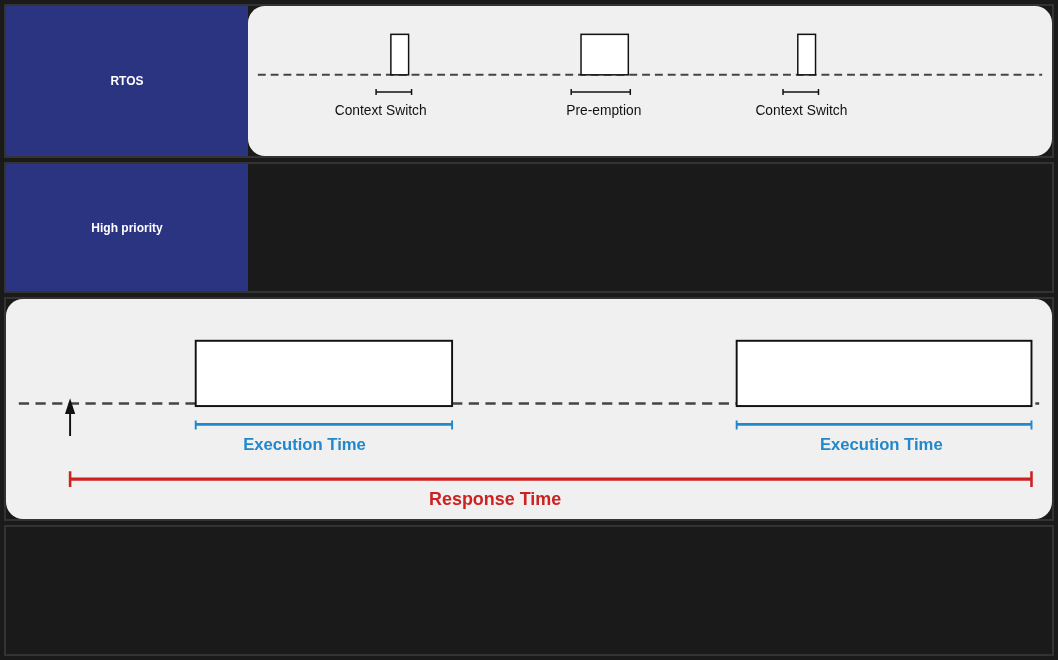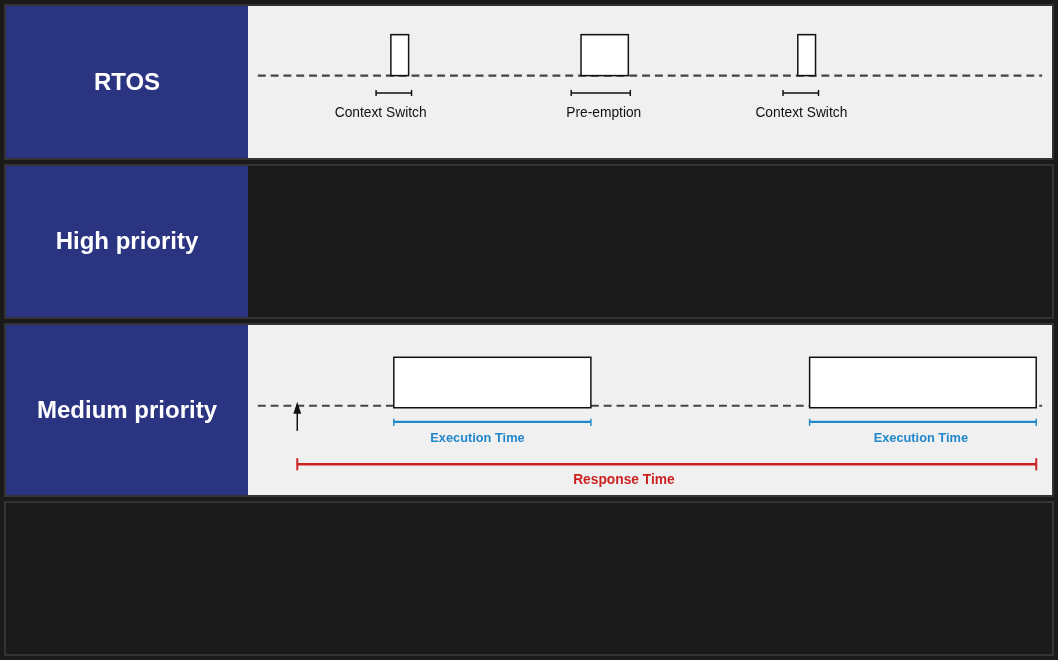--- a/index.html
+++ b/index.html
@@ -26,29 +26,30 @@
       background: #2b3480;
       display: flex;
       align-items: center;
       justify-content: center;
       padding: 10px 20px;
     }
 
     .label-cell span {
       color: white;
       font-weight: bold;
-      font-size: 24px;
+      font-size: 12px;
       text-align: center;
     }
 
     .diagram-cell {
       flex: 1;
       background: #f0f0f0;
       position: relative;
       overflow: hidden;
+      border-radius: 17px;
     }
 
     
     .diagram-cell svg {
       width: 100%;
       height: 100%;
     }
   </style>
 </head>
 <body>
@@ -87,23 +88,20 @@
   </div>
 </div>
 
 <div class="row">
   <div class="label-cell">
     <span>High priority</span>
   </div>
 </div>
 
 <div class="row">
-  <div class="label-cell">
-    <span>Medium priority</span>
-  </div>
   <div class="diagram-cell">
     <svg viewBox="0 0 816 168" preserveAspectRatio="none" xmlns="http://www.w3.org/2000/svg">
 
       <line x1="10" y1="80" x2="806" y2="80" stroke="#444" stroke-width="2" stroke-dasharray="8,5"></line>
 
       <line x1="50" y1="105" x2="50" y2="83" stroke="#111" stroke-width="1.5"></line>
       <polygon points="50,76 46,88 54,88" fill="#111"></polygon>
 
       <rect x="148" y="32" width="200" height="50" fill="white" stroke="#111" stroke-width="1.5"></rect>
 

